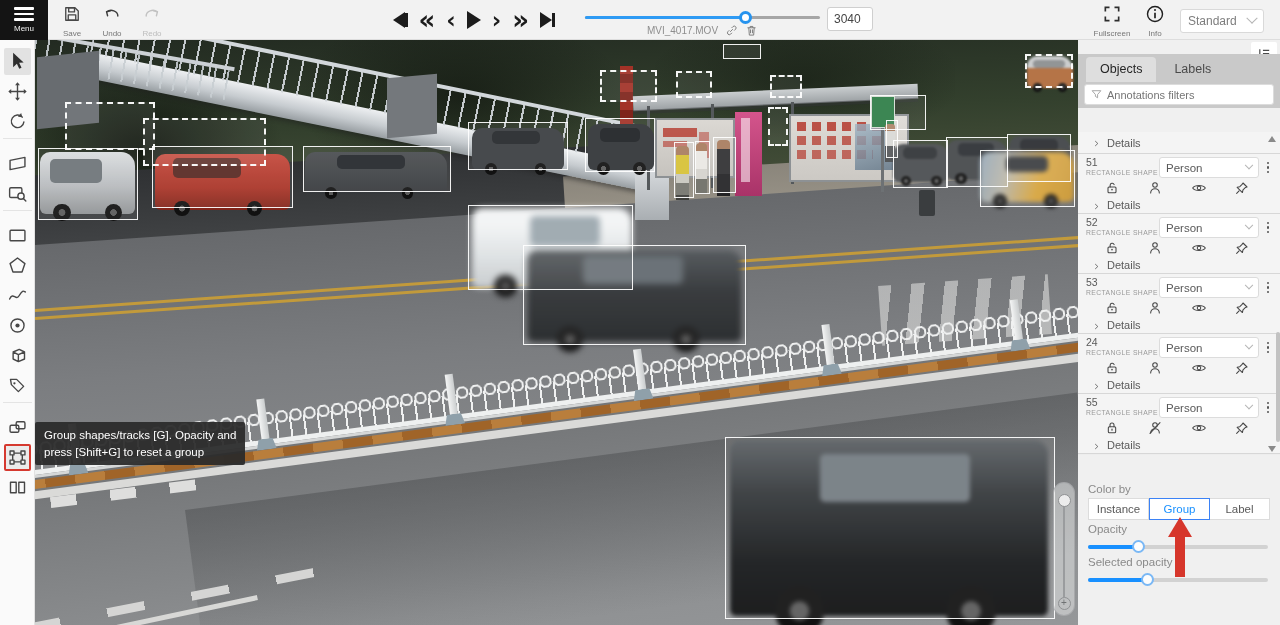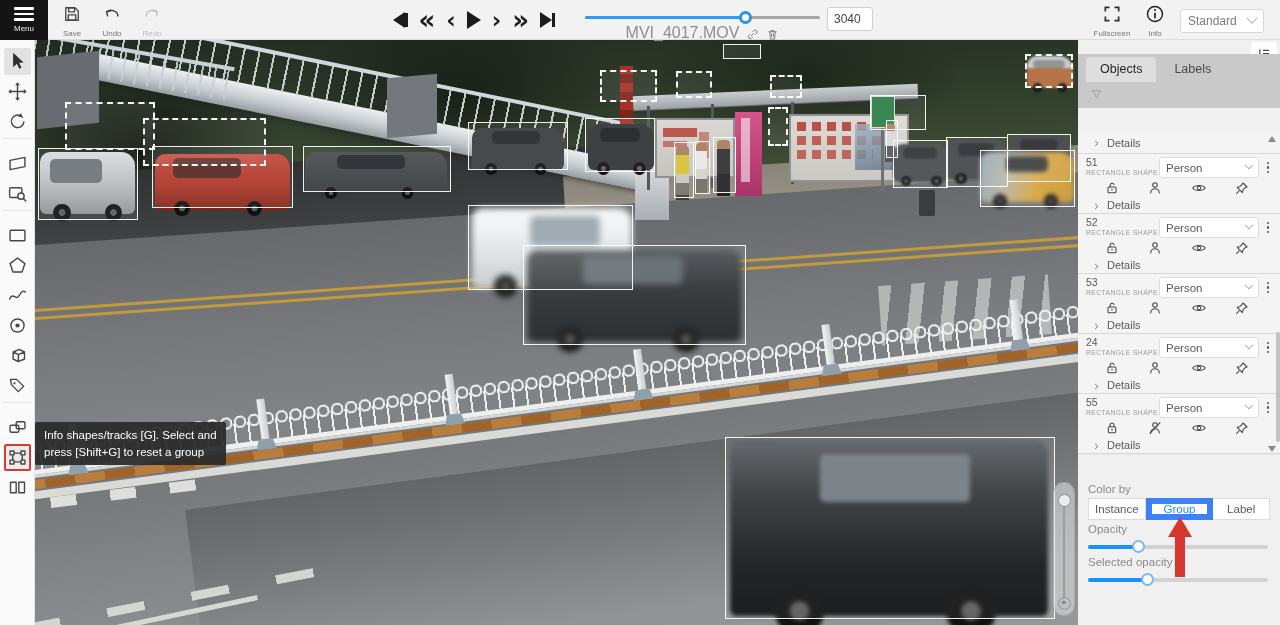--- a/index.html
+++ b/index.html
@@ -21,21 +21,21 @@
   .pbtn{display:flex;align-items:center;justify-content:center;height:22px;cursor:pointer;}
   .vb{width:2.5px;height:14px;background:#1c1c1c;display:inline-block;}
   .tl{border-top:8px solid transparent;border-bottom:8px solid transparent;border-right:12px solid #1c1c1c;display:inline-block;}
   .tr{border-top:8px solid transparent;border-bottom:8px solid transparent;border-left:12px solid #1c1c1c;display:inline-block;}
   .big{border-left-width:14px;border-top-width:9px;border-bottom-width:9px;}
   .gl{font-size:26px;font-weight:bold;color:#1c1c1c;line-height:16px;font-family:"DejaVu Sans",sans-serif;}
   .sm{font-size:23px;}
   #seek-track{position:absolute;left:585px;top:16px;width:235px;height:3px;background:#a6a6a6;border-radius:2px;cursor:pointer;}
   #seek-fill{height:3px;background:#2f9bf4;border-radius:2px;}
   #seek-handle{position:absolute;top:-5px;width:13px;height:13px;border-radius:50%;background:#fff;border:3.5px solid #2693ee;}
-  #file-row{position:absolute;left:585px;top:24px;width:235px;text-align:center;font-size:16px;color:#8e8e8e;display:flex;justify-content:center;gap:7px;align-items:center;}
+  #file-row{position:absolute;left:585px;top:24px;width:235px;text-align:center;font-size:10px;color:#8e8e8e;display:flex;justify-content:center;gap:7px;align-items:center;}
   #file-row .mini{width:13px;height:13px;display:inline-block;}
   #file-row .mini svg{width:100%;height:100%;}
   #frame-input{position:absolute;left:827px;top:7px;width:46px;height:24px;border:1px solid #cfcfcf;border-radius:3px;background:#fff;font-size:12px;color:#444;padding:0 6px;font-family:"Liberation Sans",sans-serif;}
   #ws-select{position:absolute;left:1180px;top:9px;width:84px;height:24px;background:#fff;border:1px solid #d9d9d9;border-radius:3px;display:flex;align-items:center;justify-content:space-between;padding:0 7px;font-size:12px;color:#7d7d7d;cursor:pointer;}
   .chev{width:8px;height:8px;border-right:1.5px solid #b5b5b5;border-bottom:1.5px solid #b5b5b5;transform:rotate(45deg) translate(-2px,-2px);}
 
   
   #toolbar{position:absolute;left:0;top:40px;width:35px;height:585px;background:#fafafa;border-right:1px solid #e2e2e2;z-index:40;}
   .tool{position:absolute;left:4px;width:27px;height:27px;display:flex;align-items:center;justify-content:center;cursor:pointer;border-radius:2px;}
   .tool svg{width:21px;height:21px;}
@@ -100,21 +100,21 @@
   #list-scroll-down{position:absolute;right:4px;bottom:3px;width:0;height:0;border-left:4px solid transparent;border-right:4px solid transparent;border-top:6px solid #8a8a8a;z-index:5;}
   #list-scrollbar{position:absolute;right:0px;top:200px;width:4px;height:110px;background:#c2c2c2;border-radius:2px;}
   #appear-hdr{position:absolute;left:0;top:415px;width:202px;height:19px;background:#c4c4c4;display:flex;align-items:center;gap:8px;padding-left:10px;font-size:12px;color:#2e2e2e;cursor:pointer;}
   .vchev{width:10px;height:10px;display:inline-block;}
   .vchev svg{width:100%;height:100%;}
   #appear-body{position:absolute;left:0;top:434px;width:202px;height:151px;background:#f0f0f0;padding:6px 10px 0;}
   .ap-lbl{font-size:11.5px;color:#8a8a8a;margin:3px 0 3px;}
   #colorby-seg{display:flex;width:182px;}
   .seg-btn{flex:1;height:22px;background:#fff;border:1px solid #dcdcdc;display:flex;align-items:center;justify-content:center;font-size:11.5px;color:#595959;cursor:pointer;}
   .seg-btn + .seg-btn{border-left:none;}
-  .seg-btn.sel{border:6px solid #3b82f6;color:#1890ff;}
+  .seg-btn.sel{border:1px solid #3b82f6;color:#1890ff;}
   .slider{position:relative;width:180px;height:14px;margin:4px 0 2px;cursor:pointer;}
   .slider .rail{position:absolute;left:0;top:6px;width:100%;height:3.5px;background:#d2d2d2;border-radius:2px;}
   .slider .fill{position:absolute;left:0;top:6px;height:3.5px;background:#1890ff;border-radius:2px;}
   .slider .hnd{position:absolute;top:1px;width:13px;height:13px;border-radius:50%;background:#fdfdfd;border:2px solid #7ab8f5;}
   .cb-row{display:flex;align-items:center;gap:16px;margin-top:10px;}
   .cb{display:flex;align-items:center;gap:5px;cursor:pointer;}
   .cb .box{width:13px;height:13px;background:#fdfdfd;border:1px solid #b9b9b9;border-radius:2px;}
   .cb span{font-size:11.5px;color:#8a8a8a;}
 </style>
 </head>
@@ -466,40 +466,41 @@
         <div class="bbox dashed" style="left: 990px; top: 14px; width: 48px; height: 34px;"></div>
       </div>
     <div id="zoomslider">
       <div class="line"></div>
       <div class="hnd"></div>
       <div class="plus">+</div>
     </div>
   </div>
 
   <div id="tooltip">
-    <div>Info shapes/tracks [G]. Select and</div>
+    <div>Group shapes/tracks [G]. Opacity and</div>
     <div>press [Shift+G] to reset a group</div>
   </div>
 
   <div id="red-arrow">
     <div class="head"></div>
       <div class="shaft"></div>
   </div>
 
   <aside id="panel">
     <div id="collapse-btn">
         <svg viewBox="0 0 24 24" fill="none" stroke="#4a4a4a" stroke-width="1.9">
           <path d="M4.5 5v14M9.5 7h10M9.5 12h10M9.5 17h10"></path>
         </svg>
       </div>
     <div id="panel-tabs">
         <span class="tab active">Objects</span>
         <span class="tab">Labels</span>
       </div>
     <div id="filter-row">
+      <input id="filter-input" placeholder="Annotations filters" style="">
       <span id="filter-funnel"><svg viewBox="0 0 24 24" fill="none" stroke="#9a9a9a" stroke-width="1.6">
             <path d="M4 5h16l-6 7v6l-4-2.5V12z"></path>
           </svg></span>
     </div>
     <div id="obj-list">
       <div id="partial-details">
         <span class="dchev"><svg viewBox="0 0 24 24" fill="none" stroke="#565656" stroke-width="2.2">
               <path d="M8.5 5.5l7 6.5-7 6.5"></path>
             </svg></span>
         <span>Details</span>

